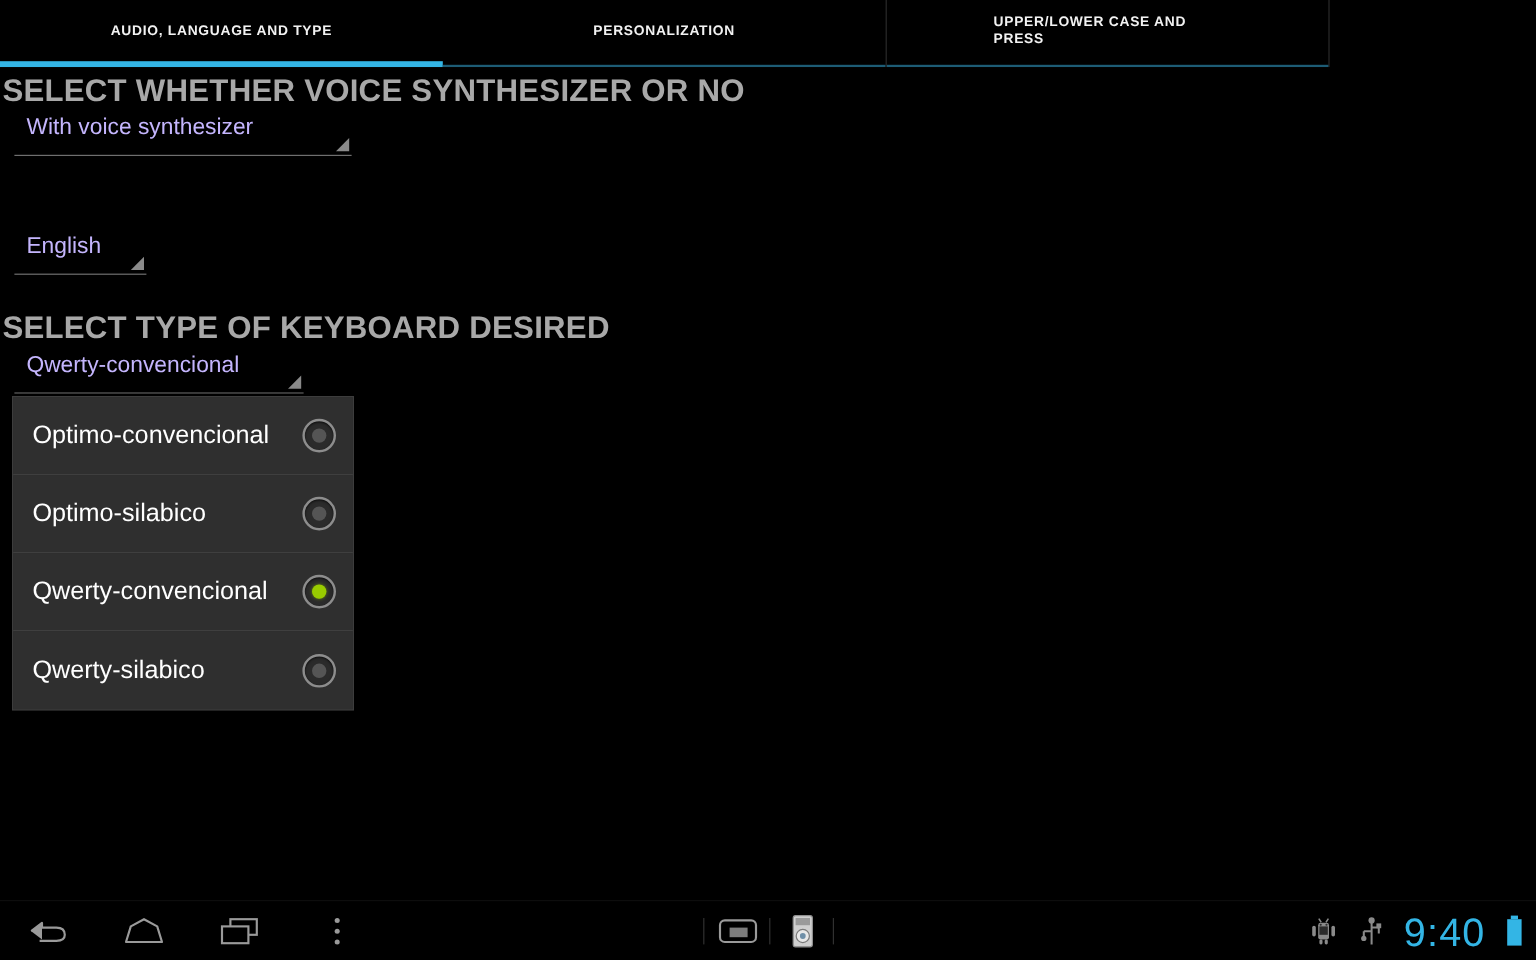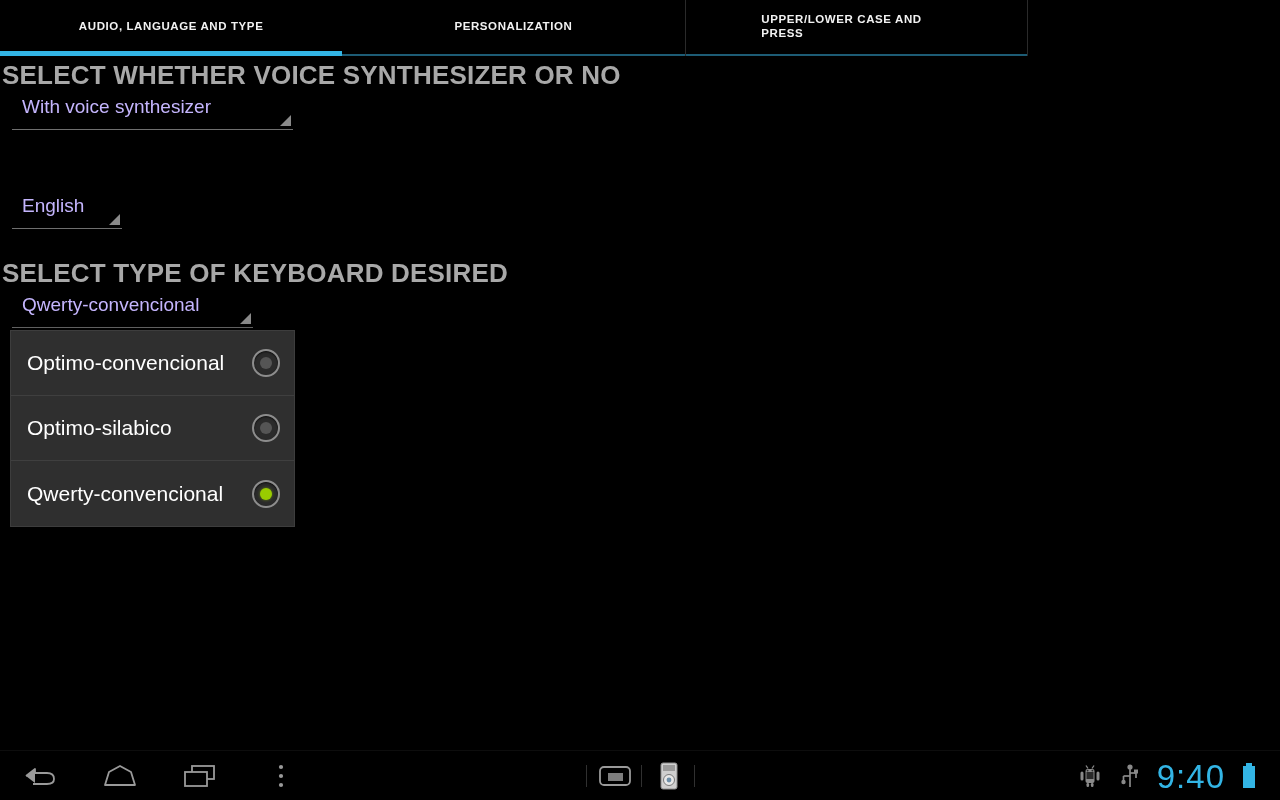--- a/index.html
+++ b/index.html
@@ -16,21 +16,21 @@
     font-family: "Liberation Sans", "DejaVu Sans", sans-serif;
     color: #ffffff;
     position: relative;
   }
 
   
   #tab-bar {
     position: absolute;
     top: 0;
     left: 0;
-    width: 1028px;
+    width: 1108px;
     height: 56px;
     background: #000000;
     display: flex;
   }
 
   .tab {
     position: relative;
     height: 56px;
     display: flex;
     align-items: center;
@@ -218,21 +218,21 @@
 
   #sep-1 { left: 586px; }
   #sep-2 { left: 641px; }
   #sep-3 { left: 694px; }
 
   #ime-icon-wrap { position: absolute; left: 592px; top: 0; height: 50px; width: 45px; display: flex; align-items: center; justify-content: center; cursor: pointer; }
   #shot-icon-wrap { position: absolute; left: 648px; top: 0; height: 50px; width: 42px; display: flex; align-items: center; justify-content: center; cursor: pointer; }
 
   #status-area {
     position: absolute;
-    right: 23px;
+    right: 10px;
     top: 0;
     height: 50px;
     display: flex;
     align-items: center;
     gap: 16px;
   }
 
   #clock {
     font-size: 33px;
     color: #33b5e5;
@@ -303,20 +303,26 @@
       </span>
     </div>
 
     <div class="dropdown-item selected">
       <span class="dropdown-label">Qwerty-convencional</span>
       <span class="radio">
         <span class="radio-dot"></span>
       </span>
     </div>
 
+    <div class="dropdown-item">
+      <span class="dropdown-label">Qwerty-silabico</span>
+      <span class="radio">
+        <span class="radio-dot"></span>
+      </span>
+    </div>
 
   </div>
 
 </div>
 
 <div id="nav-bar">
 
   <div class="nav-btn" id="nav-back">
     <svg width="34" height="22" viewBox="0 0 34 22">
       <path d="M3 11 L12 4 L12 8 L24 8 Q31 8 31 14 Q31 19 24 19 L10 19" fill="none" stroke="#9a9a9a" stroke-width="1.8" stroke-linejoin="round"></path>

